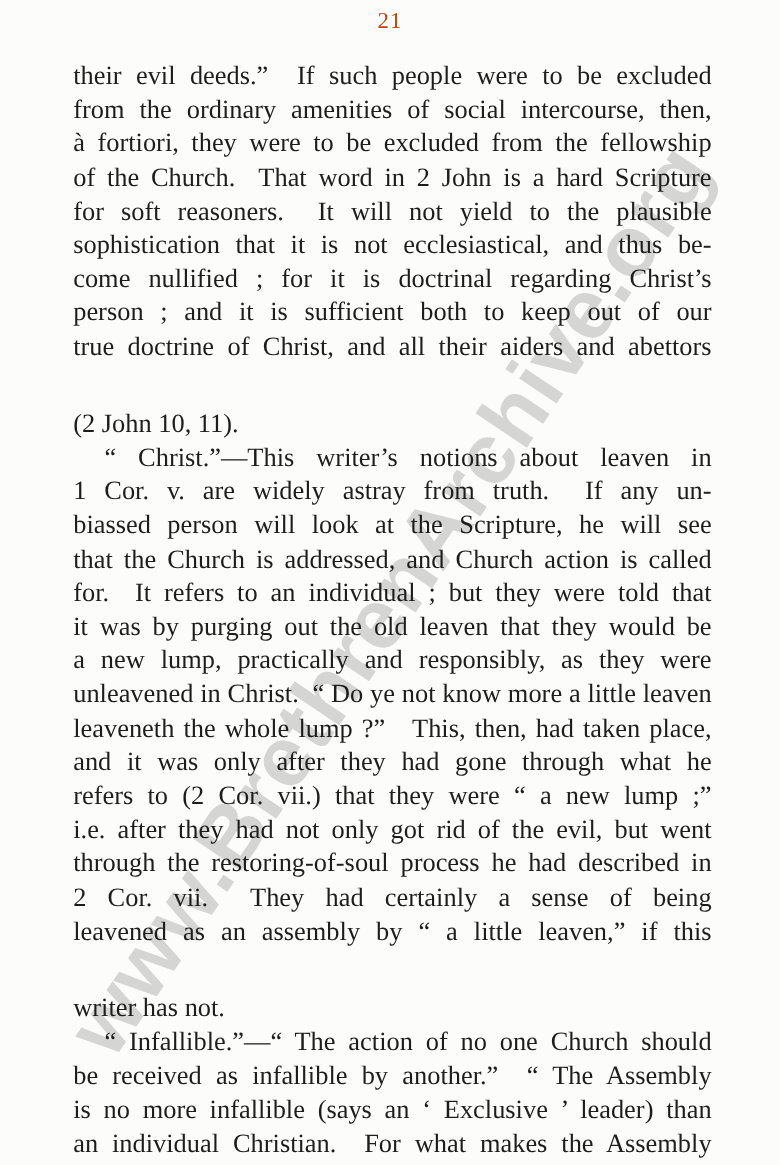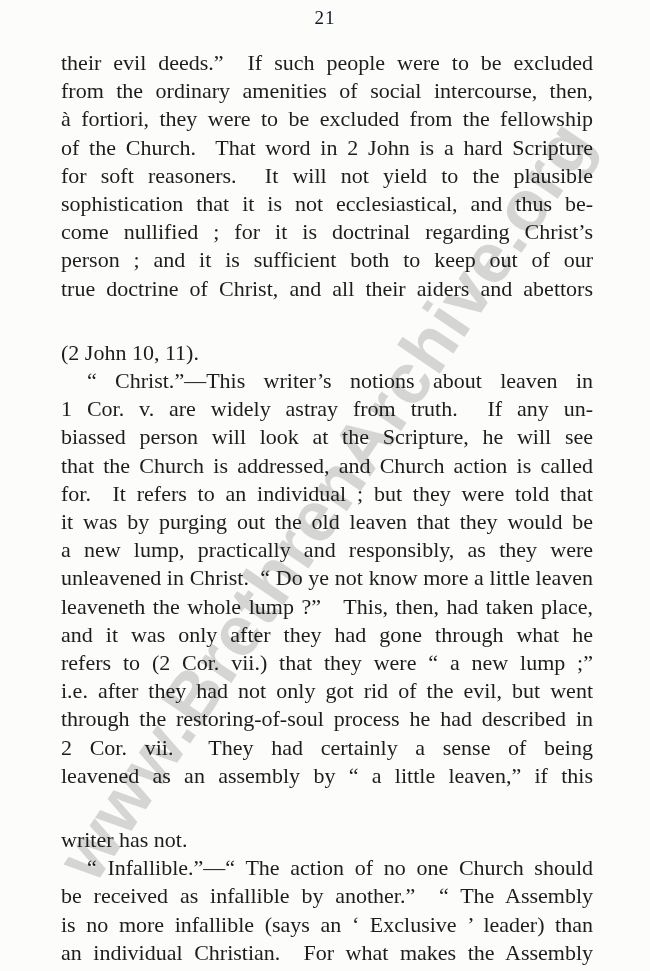--- a/index.html
+++ b/index.html
@@ -23,21 +23,21 @@
     white-space:nowrap;
     z-index:0;
     user-select:none;
   }
   .pagenum{
     position:absolute;
     top:7px;left:0;right:0;
     text-align:center;
     font-size:19px;
     letter-spacing:1px;
-    color:#0f172a;
+    color:#c2410c;
     z-index:2;
   }
   .body{
     position:absolute;
     left:61px;right:57px;top:49px;
     z-index:1;
     font-size:22px;
     line-height:28.2px;
     color:#1d1d1d;
   }

